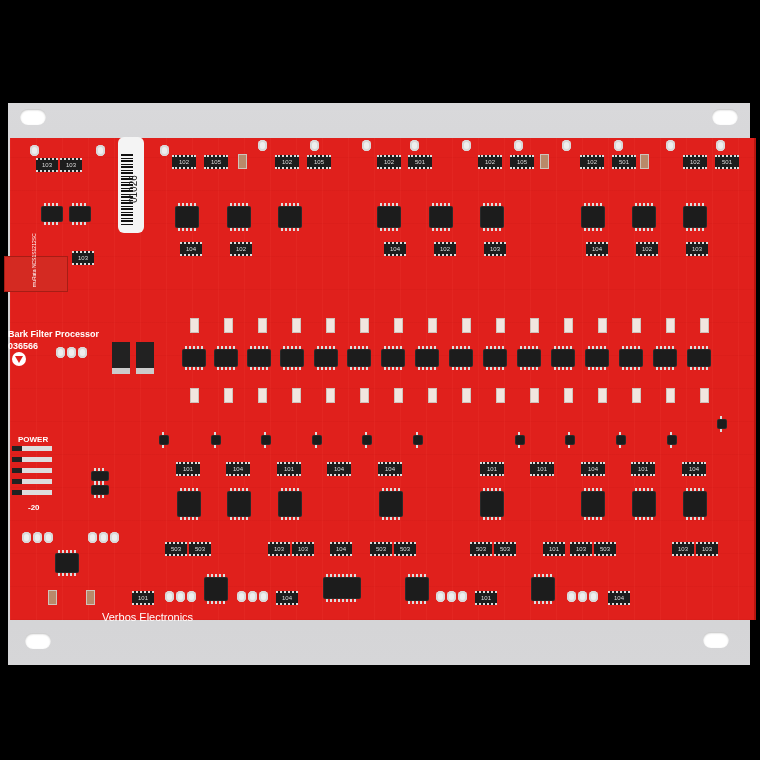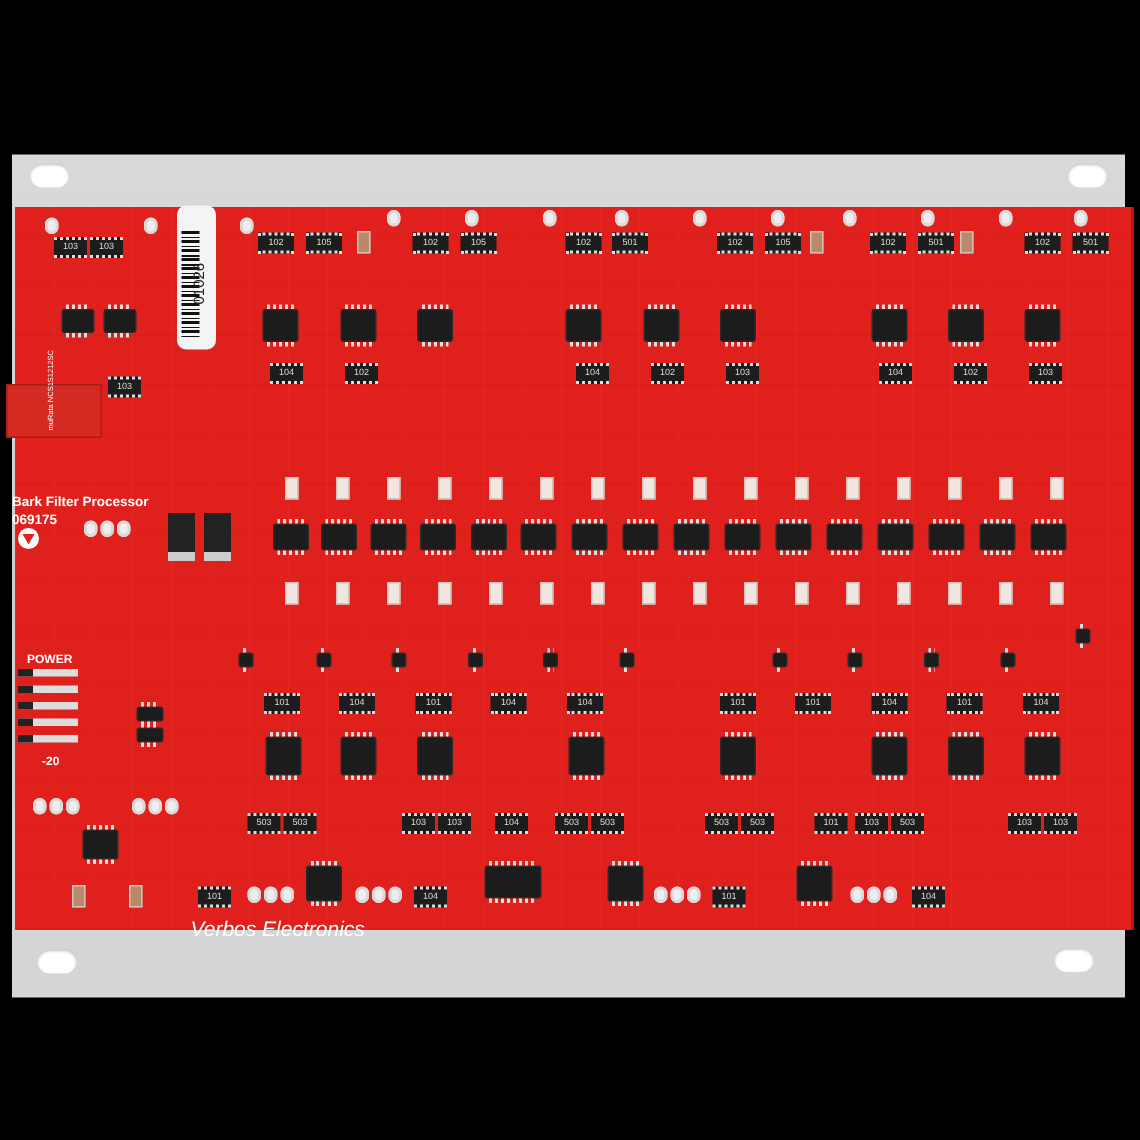--- a/index.html
+++ b/index.html
@@ -106,25 +106,25 @@
 <div class="barcode-label">
   <div class="barcode-bars"></div>
   <span class="barcode-num">01026</span>
 </div>
 
 <div class="dcdc">
   <span class="dcdc-text">muRata NCS1S1212SC</span>
 </div>
 
 <div class="silk" style="left:8px;top:329px;font-size:9px;">Bark Filter Processor</div>
-<div class="silk" style="left:8px;top:341px;font-size:9px;">069175</div>
+<div class="silk" style="left:8px;top:341px;font-size:9px;">036566</div>
 <div class="logo-tri"></div>
 <div class="silk" style="left:18px;top:435px;font-size:8px;">POWER</div>
 <div class="silk" style="left:28px;top:503px;font-size:8px;">-20</div>
-<div class="silk" style="left:127px;top:611px;font-size:14px;font-weight:normal;font-style:italic;">Verbos Electronics</div>
+<div class="silk" style="left:102px;top:611px;font-size:11px;font-weight:normal;">Verbos Electronics</div>
 
 <div>
   <div class="header-pin" style="left:12px;top:446px;"></div>
   <div class="header-pin" style="left:12px;top:457px;"></div>
   <div class="header-pin" style="left:12px;top:468px;"></div>
   <div class="header-pin" style="left:12px;top:479px;"></div>
   <div class="header-pin" style="left:12px;top:490px;"></div>
 </div>
 
 <div class="big-cap" style="left:112px;top:342px;"></div>

